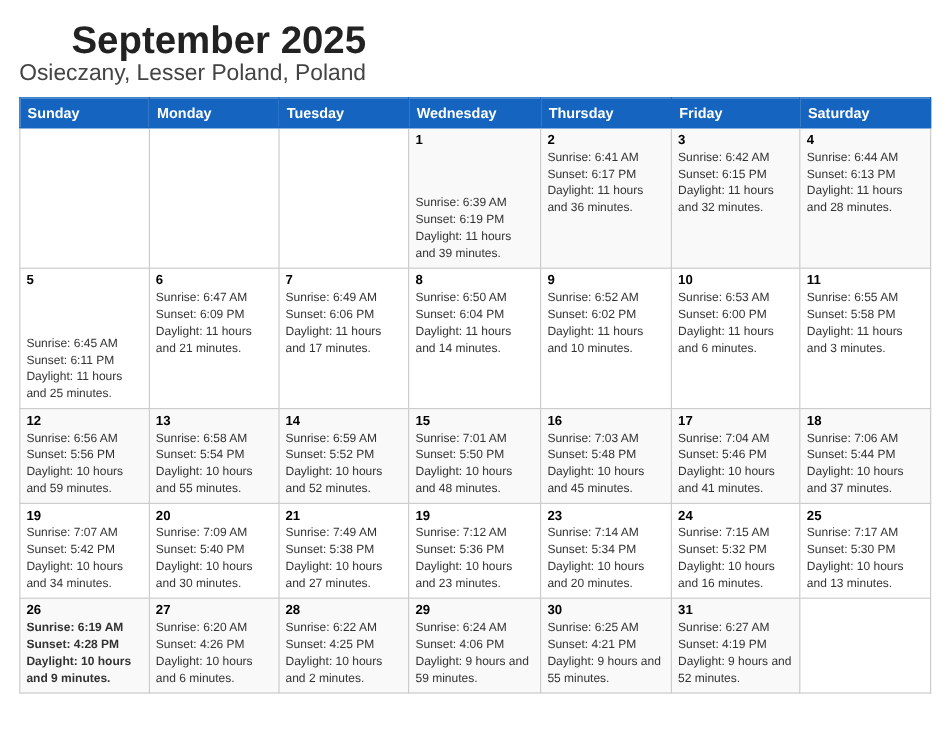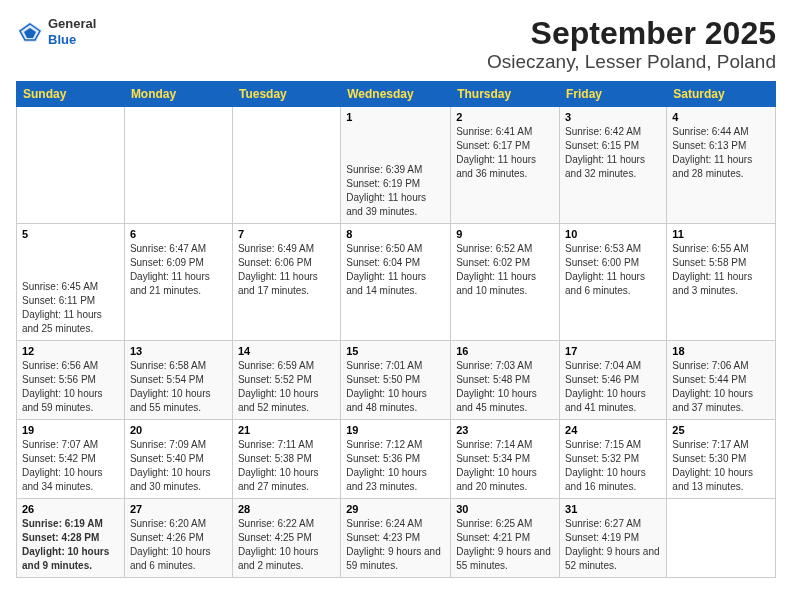--- a/index.html
+++ b/index.html
@@ -45,21 +45,21 @@
       font-size: 19px;
       color: #444;
     }
     .calendar-table {
       width: 100%;
       border-collapse: collapse;
       font-size: 10.5px;
     }
     .calendar-table thead th {
       background-color: #1565c0;
-      color: #fde047;
+      color: #ffffff;
       text-align: left;
       padding: 5px 6px;
       font-size: 12px;
       font-weight: bold;
       border: 1px solid #1565c0;
     }
     .calendar-table tbody td {
       border: 1px solid #ccc;
       vertical-align: top;
       padding: 4px 5px;
@@ -82,31 +82,20 @@
       line-height: 1.4;
     }
     .empty-cell {
       background: #fff !important;
     }
   </style>
 </head>
 <body>
 
 <div class="header-section">
-  <div class="logo">
-    <svg class="logo-icon" viewBox="0 0 28 24" xmlns="http://www.w3.org/2000/svg">
-      <polygon points="14,2 26,10 20,22 8,22 2,10" fill="#1565c0" opacity="0.15"></polygon>
-      <polygon points="14,4 24,11 19,20 9,20 4,11" fill="none" stroke="#1565c0" stroke-width="1.5"></polygon>
-      <polygon points="14,8 20,12 17,18 11,18 8,12" fill="#1565c0"></polygon>
-    </svg>
-    <div class="logo-text">
-      <div class="logo-general">General</div>
-      <div class="logo-blue">Blue</div>
-    </div>
-  </div>
   <div class="title-block">
     <div class="month-title">September 2025</div>
     <div class="location-title">Osieczany, Lesser Poland, Poland</div>
   </div>
 </div>
 
 <table class="calendar-table">
   <thead>
     <tr>
     <th>Sunday</th>
@@ -244,21 +233,21 @@
 Daylight: 10 hours and 34 minutes.</div>
         </td>
         <td>
           <span class="day-number">20</span>
           <div class="day-info" style="white-space: pre-line;">Sunrise: 7:09 AM
 Sunset: 5:40 PM
 Daylight: 10 hours and 30 minutes.</div>
         </td>
         <td>
           <span class="day-number">21</span>
-          <div class="day-info" style="white-space: pre-line;">Sunrise: 7:11 AM
+          <div class="day-info" style="white-space: pre-line;">Sunrise: 7:49 AM
 Sunset: 5:38 PM
 Daylight: 10 hours and 27 minutes.</div>
         </td>
         <td>
           <span class="day-number">19</span>
           <div class="day-info" style="white-space: pre-line;">Sunrise: 7:12 AM
 Sunset: 5:36 PM
 Daylight: 10 hours and 23 minutes.</div>
         </td>
         <td>
@@ -295,21 +284,21 @@
         </td>
         <td>
           <span class="day-number">28</span>
           <div class="day-info" style="white-space: pre-line;">Sunrise: 6:22 AM
 Sunset: 4:25 PM
 Daylight: 10 hours and 2 minutes.</div>
         </td>
         <td>
           <span class="day-number">29</span>
           <div class="day-info" style="white-space: pre-line;">Sunrise: 6:24 AM
-Sunset: 4:23 PM
+Sunset: 4:06 PM
 Daylight: 9 hours and 59 minutes.</div>
         </td>
         <td>
           <span class="day-number">30</span>
           <div class="day-info" style="white-space: pre-line;">Sunrise: 6:25 AM
 Sunset: 4:21 PM
 Daylight: 9 hours and 55 minutes.</div>
         </td>
         <td>
           <span class="day-number">31</span>

